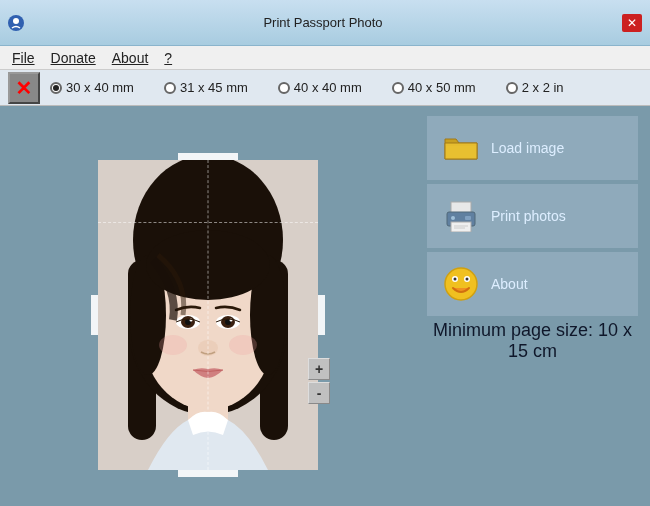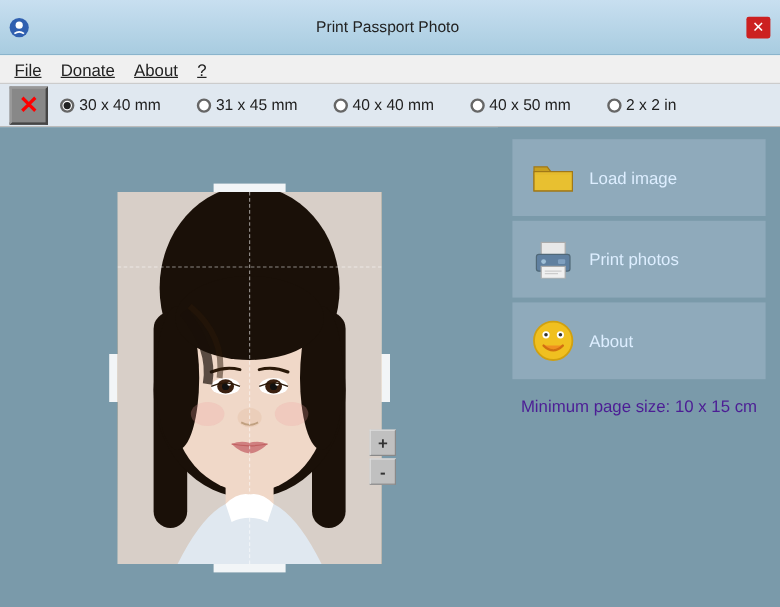--- a/index.html
+++ b/index.html
@@ -228,24 +228,23 @@
       color: #ddeeff;
     }
 
     
     .folder-icon-svg { width: 36px; height: 30px; }
 
     
     .printer-icon-svg { width: 36px; height: 32px; }
 
     .min-page-text {
-      color: #4c1d95;
-      font-size: 14px;
+      color: #0f172a;
+      font-size: 18px;
       text-align: center;
-      margin-top: 10px;
       font-weight: 500;
     }
 
     
     .dashed-line-h {
       position: absolute;
       left: 0; right: 0;
       height: 1px;
       border-top: 1px dashed rgba(255,255,255,0.5);
     }

